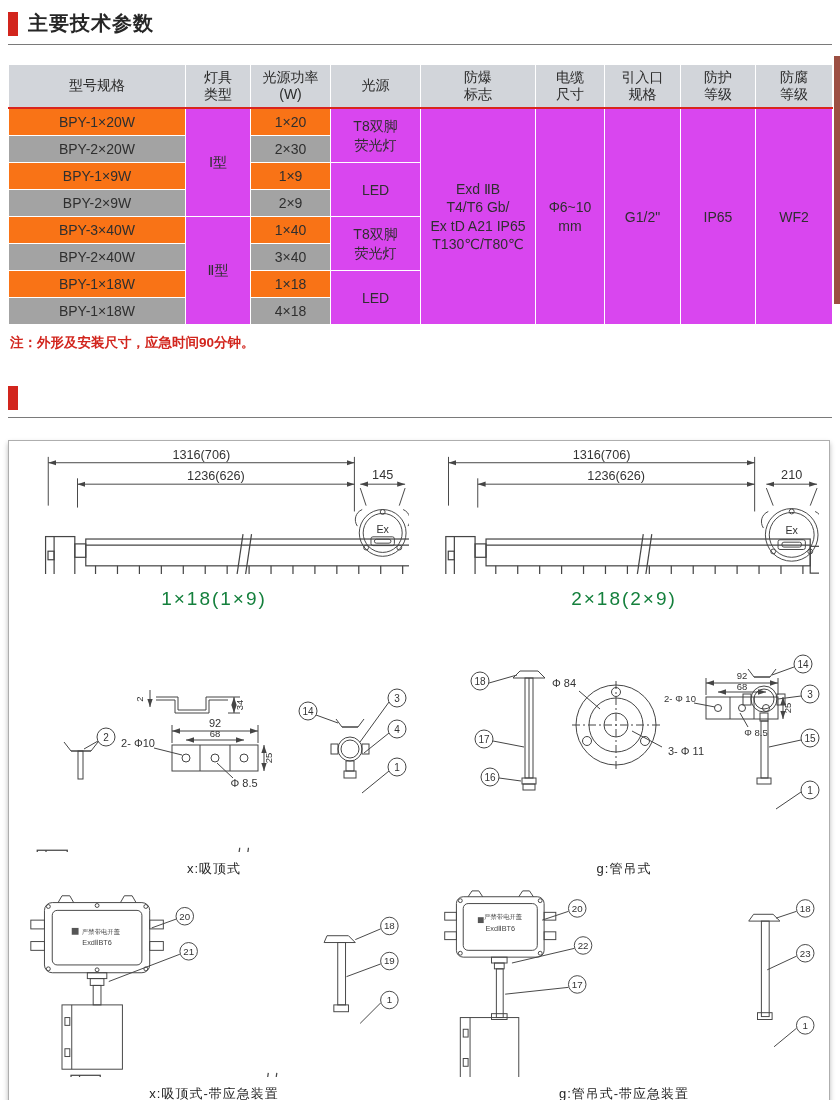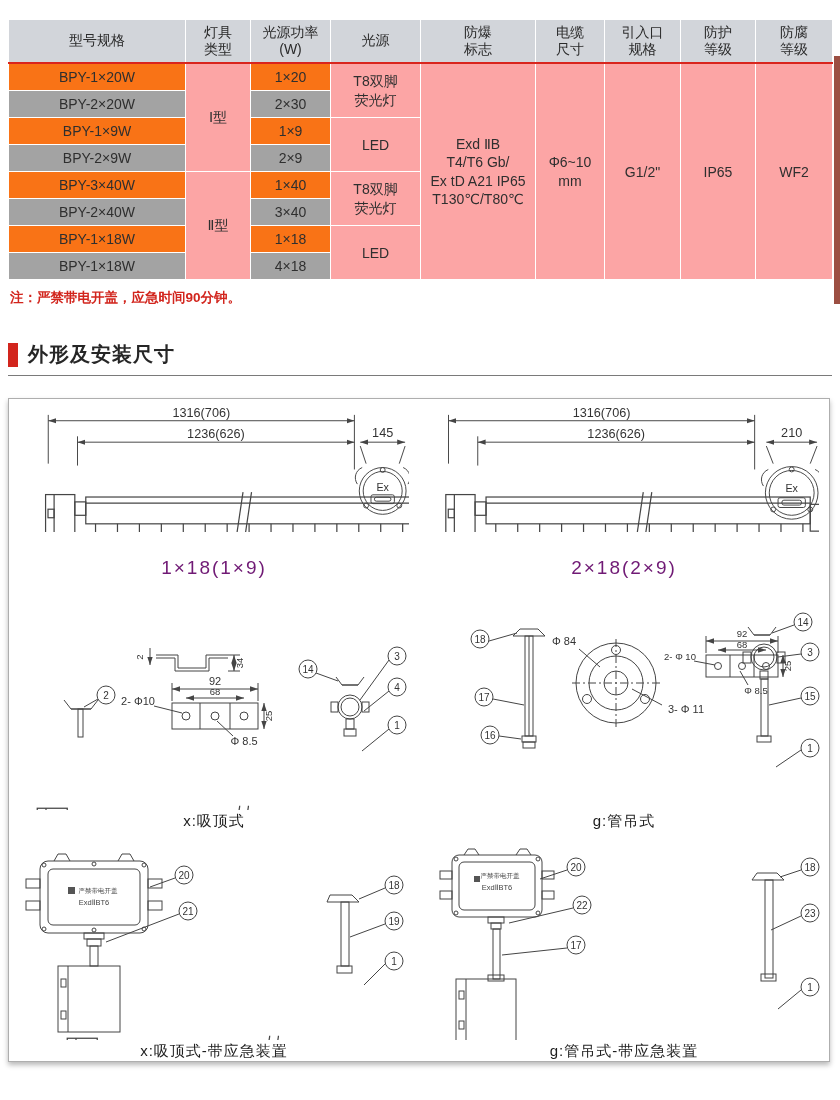--- a/index.html
+++ b/index.html
@@ -13,31 +13,31 @@
   .sec1{padding-top:10px;}
   .sec2{margin-top:34px;}
 
   
   table.spec{border-collapse:collapse;table-layout:fixed;margin:19px 8px 0 8px;width:824px;}
   table.spec th,table.spec td{border:1px solid #fff;text-align:center;vertical-align:middle;padding:0 2px;font-weight:normal;}
   table.spec th{background:#d2d5da;height:42px;font-size:14px;line-height:1.25;color:#2a2a2a;border-bottom:2px solid #d9251d;}
   table.spec td{height:26px;font-size:14px;}
   td.odd{background:#f97316;}
   td.even{background:#a3a3a3;}
-  td.mg{background:#fca5a5;margin-left:22px;}
+  td.mg{background:#d946ef;margin-left:22px;}
   .pre{white-space:pre-line;line-height:1.3;}
 
   .note{margin:9px 10px 0 10px;color:#d2251d;font-size:13.5px;font-weight:bold;}
 
   
   .panel{margin:22px 8px 0 8px;width:822px;height:664px;border:1px solid #aeaeae;box-shadow:0 3px 5px rgba(0,0,0,.28);
          display:grid;grid-template-columns:1fr 1fr;grid-template-rows:200px 240px 216px;padding-top:6px;box-sizing:border-box;background:#fff;}
   .dcell{display:flex;flex-direction:column;align-items:center;justify-content:flex-start;}
-  .cap1{font-size:19px;color:#701a75;margin-top:25px;letter-spacing:2px;}
-  .cap2{font-size:15px;color:#1e1e1e;margin-top:2px;letter-spacing:1px;}
+  .cap1{font-size:19px;color:#15803d;margin-top:14px;letter-spacing:2px;}
+  .cap2{font-size:13px;color:#1e1e1e;margin-top:8px;letter-spacing:1px;}
 
   
   .ln{fill:none;stroke:#454545;stroke-width:1;}
   .dash{stroke-dasharray:8 3 2 3;}
   .tx{fill:#333;font-size:11px;text-anchor:middle;}
   .txs{fill:#333;font-size:9.5px;text-anchor:middle;}
   .dimbig{font-size:13px;}
   .co{fill:#fff;stroke:#454545;stroke-width:1;}
   .cot{fill:#333;font-size:10px;text-anchor:middle;}
   .boxt{fill:#444;font-size:6.5px;text-anchor:middle;}
@@ -72,20 +72,24 @@
           <circle cx="33" cy="52" r="3"></circle>
           <circle cx="305" cy="52" r="3"></circle>
           <line x1="163" y1="2" x2="155" y2="56"></line>
           <line x1="170" y1="2" x2="162" y2="56"></line>
           <rect x="300" y="12" width="17" height="22"></rect>
         </g>
       </symbol>
     </defs>
   </svg>
 
+  <div class="sec sec1">
+    <div class="bar"></div>
+    <div class="ttl">主要技术参数</div>
+  </div>
 
   <table class="spec">
     <colgroup>
       <col style="width:177px">
         <col style="width:65px">
         <col style="width:80px">
         <col style="width:90px">
       <col style="width:115px">
         <col style="width:69px">
         <col style="width:76px">
@@ -178,25 +182,24 @@
         <td class="odd">1×18</td>
         <td class="mg" rowspan="2">LED</td>
       </tr>
       <tr>
         <td class="even">BPY-1×18W</td>
         <td class="even">4×18</td>
       </tr>
     </tbody>
   </table>
 
-  <div class="note">注：严禁带电开盖，应急时间90分钟。</div>
+  <div class="note">注：外形及安装尺寸，应急时间90分钟。</div>
 
   <div class="sec sec2">
     <div class="bar"></div>
-    <div class="ttl">外形及安装尺寸</div>
   </div>
 
   <div class="panel">
 
     <div class="dcell">
       <svg viewBox="0 0 400 130" width="390" height="127">
         <g class="ln">
           <line x1="30" y1="16" x2="344" y2="16" marker-start="url(#arr)" marker-end="url(#arr)"></line>
           <line x1="30" y1="10" x2="30" y2="60"></line>
           <line x1="344" y1="10" x2="344" y2="66"></line>

